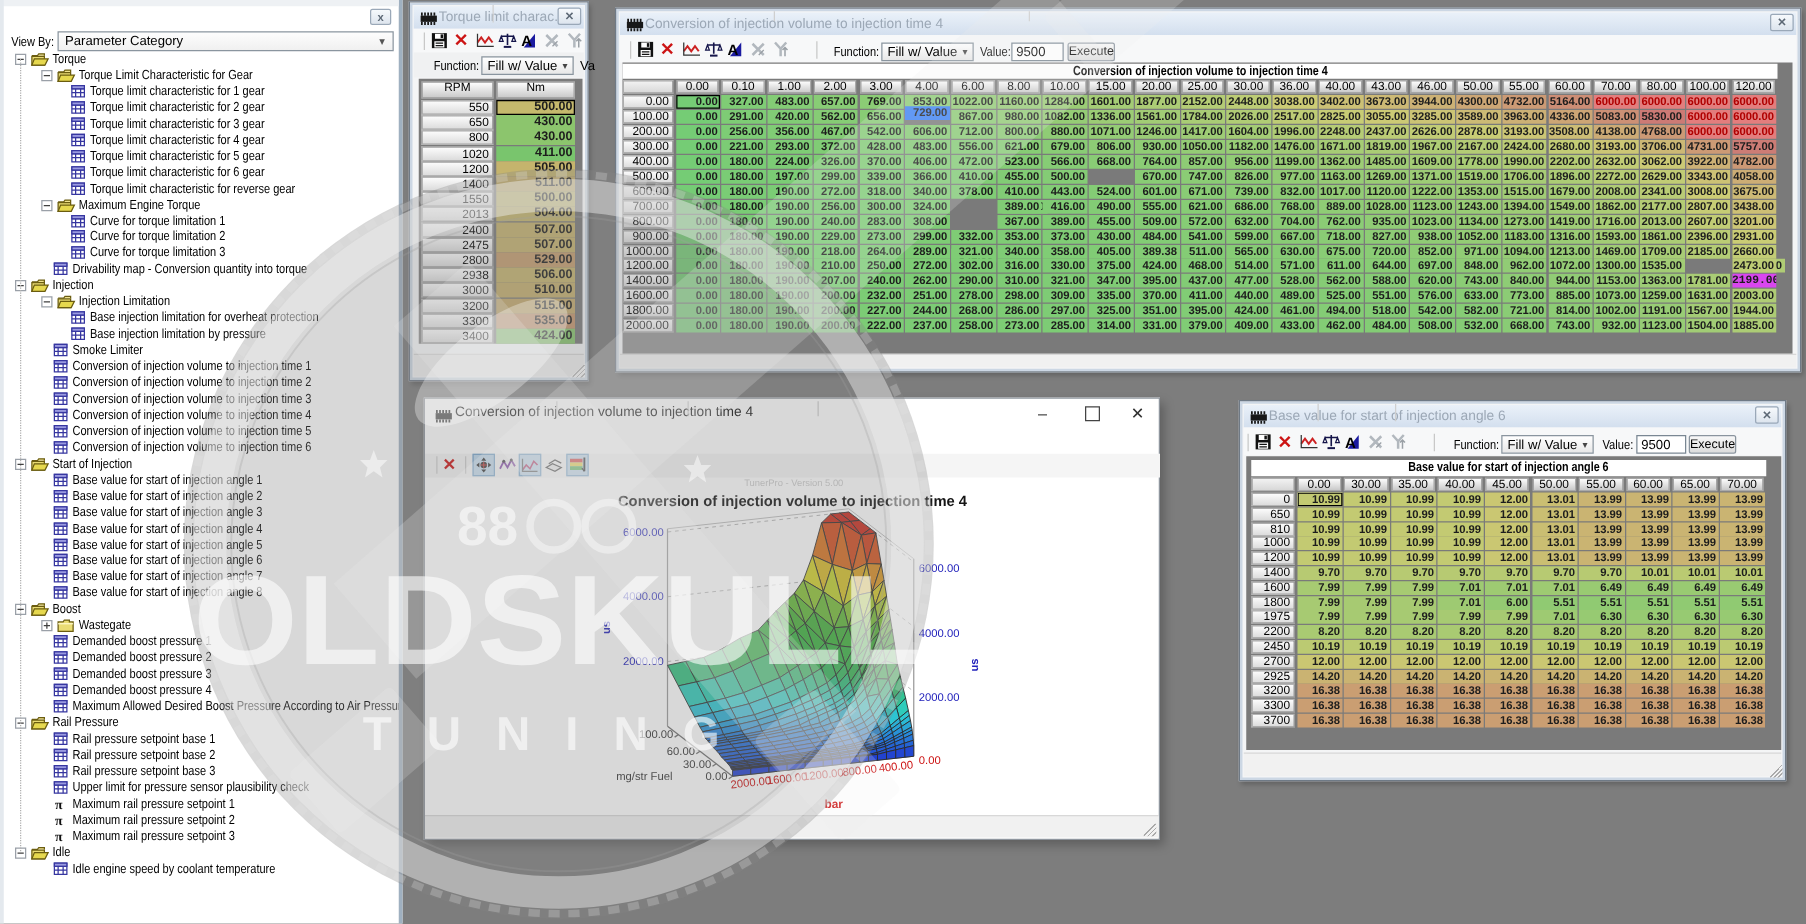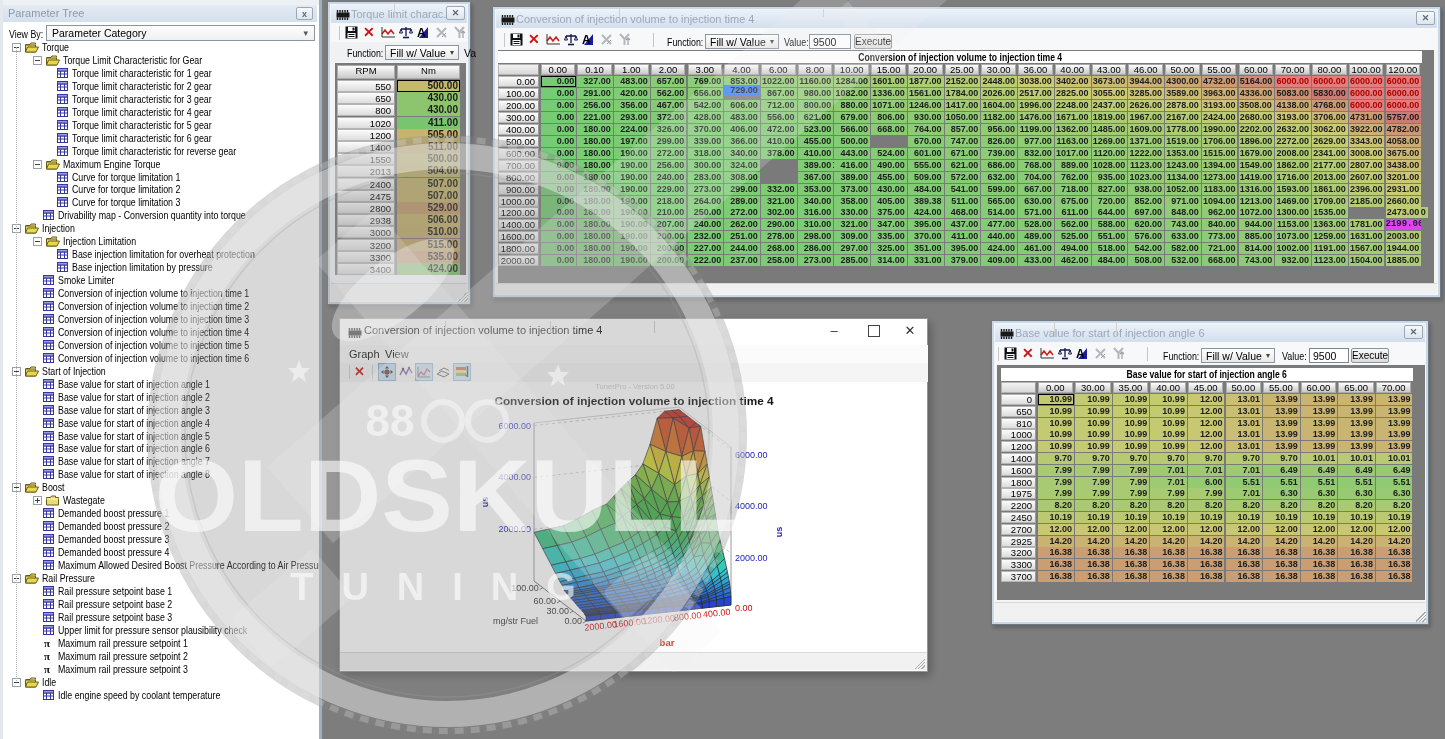--- a/index.html
+++ b/index.html
@@ -19,21 +19,20 @@
 .ebox{position:absolute;width:9px;height:9px;border:1px solid #9aa0a8;background:#fff;top:2px}
 .ebox:before{content:"";position:absolute;left:1px;right:1px;top:3px;height:1px;background:#404040}
 .ebox.plus:after{content:"";position:absolute;top:1px;bottom:1px;left:3px;width:1px;background:#404040}
 .dot{position:absolute;border-left:1px dotted #b0b0b0}
 svg{position:absolute;overflow:visible}
 </style></head><body>
 
 <div class="abs" style="left:0;top:0;width:322px;height:739px;background:#fff;border-right:3px solid #9fb0c0;overflow:hidden">
 <div class="abs" style="left:0;top:0;width:319px;height:5px;background:#eef1f4"></div>
 <div class="abs" style="left:0;top:0;width:3px;height:739px;background:#e4e9ee"></div>
-<div class="abs" style="left:3px;top:5px;width:314px;height:17px;background:linear-gradient(#e3ebf4,#d4e0ee);color:#8e9aa8;font-size:11px;line-height:17px;padding-left:5px">Parameter Tree</div>
 <div class="closebtn" style="left:296px;top:7px;width:17px;height:13px;line-height:12px">x</div>
 <div class="abs func" style="left:9px;top:28px;font-size:10.5px;transform:scaleX(0.84);transform-origin:0 50%">View By:</div>
 <div class="dd" style="position:absolute;left:46px;top:25px;width:269px;height:16px;line-height:15px;padding-left:5px;background:linear-gradient(#fdfdfd,#f0f0f0)">Parameter Category<span style="position:absolute;right:6px;top:0;color:#555;font-size:9px">▾</span></div>
 <div class="treerow" style="top:41.0px;left:0;width:322px">
       <span class="ebox" style="left:12px"></span>
       <span style="position:absolute;left:25px;top:1px">
         <svg width="14" height="11" viewBox="0 0 14 11">
           <path d="M0.5 2.5 L5 2.5 L6 1 L10.5 1 L10.5 2.5" fill="#efe28e" stroke="#6b5d10" stroke-width="1"></path>
           <path d="M0.5 3 L10.5 3 L10.5 10 L0.5 10 Z" fill="#eadc74" stroke="#6b5d10" stroke-width="1"></path>
           <path d="M2.5 5 L13.5 5 L11 10 L0.5 10 Z" fill="#e6d84e" stroke="#6b5d10" stroke-width="1"></path>
@@ -1344,24 +1343,20 @@
 </div>
 <div class="abs" style="left:339px;top:318px;width:589px;height:354px;background:#fff;border:1px solid #8f969e;box-shadow:3px 4px 8px rgba(0,0,0,0.25)">
 <svg style="left:8px;top:9px" width="14" height="10" viewBox="0 0 14 10">
       <rect x="0.5" y="2.5" width="13" height="5" fill="#181818"></rect>
       <path d="M1.5 0 V2.5 M4 0 V2.5 M6.5 0 V2.5 M9 0 V2.5 M11.5 0 V2.5 M1.5 7.5 V10 M4 7.5 V10 M6.5 7.5 V10 M9 7.5 V10 M11.5 7.5 V10" stroke="#181818" stroke-width="1.4"></path>
     </svg>
 <div class="abs" style="left:24px;top:5px;font-size:11px;color:#111">Conversion of injection volume to injection time 4</div>
 <div class="abs" style="left:487px;top:6px;width:14px;height:14px;color:#333;font-size:13px;text-align:center;line-height:12px">–</div>
 <div class="abs" style="left:528px;top:6px;width:12px;height:12px;border:1px solid #444"></div>
 <div class="abs" style="left:562px;top:4px;width:16px;height:16px;color:#333;font-size:13px;text-align:center;line-height:16px">✕</div>
-<div class="abs" style="left:0;top:26px;width:588px;height:18px;background:#fbfbfb;font-size:11px;color:#111">
-      <span style="position:absolute;left:9px;top:3px">Graph</span>
-      <span style="position:absolute;left:45px;top:3px">View</span>
-    </div>
 <div class="abs" style="left:0;top:44px;width:588px;height:19px;background:#f5f5f5"></div>
 <div class="abs" style="left:9px;top:46px;width:1px;height:14px;background:#cfcfcf"></div>
 <div class="abs" style="left:14px;top:45px;font-size:13px;font-weight:bold;color:#cc1414">✕</div>
 <div class="abs" style="left:32px;top:46px;width:1px;height:14px;background:#cfcfcf"></div>
 <div class="abs" style="left:38px;top:44px;width:18px;height:18px;background:#bcd6ea;border:1px solid #7aa6cc"></div>
 <svg style="left:41px;top:47px" width="12" height="12" viewBox="0 0 12 12">
       <path d="M6 0 L8 2.5 H4 Z M6 12 L4 9.5 H8 Z M0 6 L2.5 4 V8 Z M12 6 L9.5 8 V4 Z" fill="#111"></path>
       <circle cx="6" cy="6" r="2.6" fill="#111"></circle>
       <path d="M6 3.4 V8.6 M3.4 6 H8.6" stroke="#cc2222" stroke-width="0.8"></path>
     </svg>

